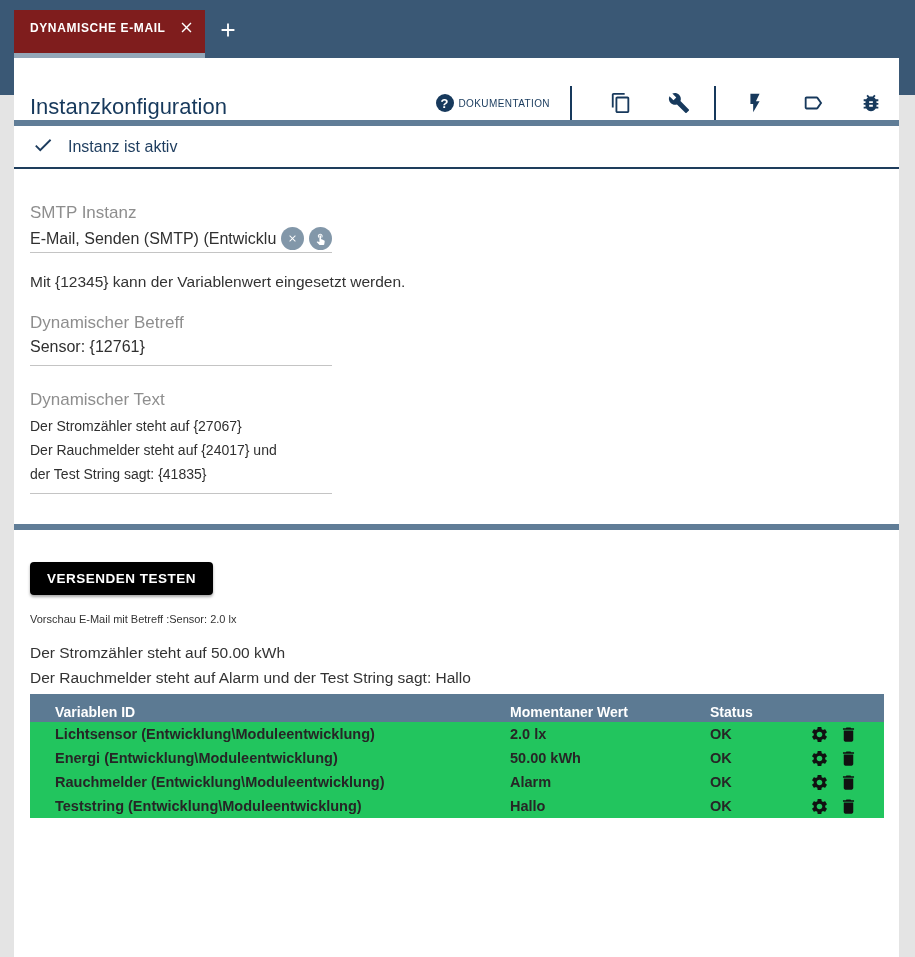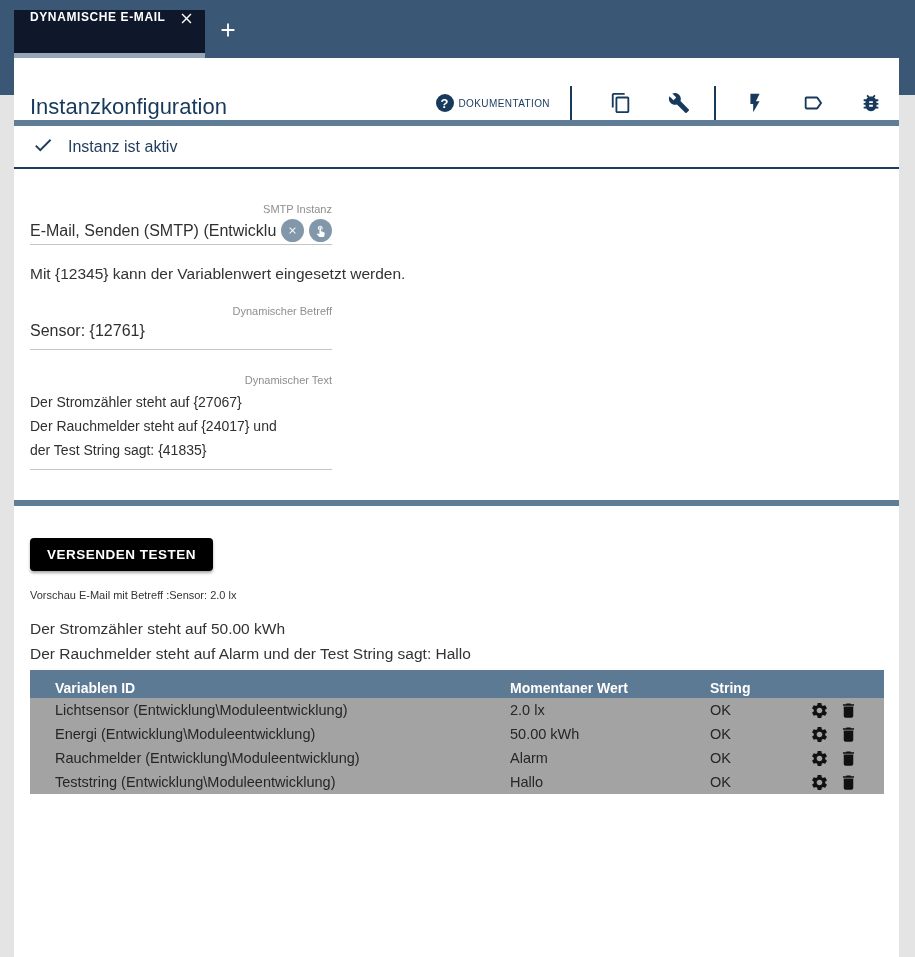--- a/index.html
+++ b/index.html
@@ -5,22 +5,22 @@
   * { margin:0; padding:0; box-sizing:border-box; }
   html,body { width:915px; height:957px; overflow:hidden;
     font-family:"Liberation Sans","DejaVu Sans",sans-serif; background:#e4e4e4; }
   .root { position:relative; width:915px; height:957px; }
 
   
   .topband { position:absolute; left:0; top:0; width:915px; height:95px; background:#3a5875; }
 
   
   .tabs { position:absolute; left:14px; top:10px; height:48px; display:flex; z-index:3; }
-  .tab-active { position:relative; width:191px; height:48px; background:#0f172a;
-    display:flex; align-items:flex-start; padding:0 14px 13px 16px; cursor:pointer; }
+  .tab-active { position:relative; width:191px; height:48px; background:#7f1d1d;
+    display:flex; align-items:center; padding:0 14px 13px 16px; cursor:pointer; }
   .tab-active .tab-label { color:#fff; font-size:12px; font-weight:bold; letter-spacing:.6px; white-space:nowrap; }
   .tab-indicator { position:absolute; left:0; right:0; bottom:0; height:5px; background:#93a7b8; }
   .tab-close { margin-left:12px; display:flex; align-items:center; }
   .tab-plus { width:46px; height:43px; display:flex; align-items:center; justify-content:center; cursor:pointer; }
 
   
   .card { position:absolute; left:14px; top:58px; width:885px; height:899px; background:#fff; z-index:2; }
 
   .card-header { height:62px; display:flex; align-items:flex-end; padding:0 16px; }
   .page-title { font-size:22px; font-weight:500; color:#17395c; flex:1; white-space:nowrap; }
@@ -33,21 +33,21 @@
   .hicon { width:24px; height:24px; display:flex; align-items:center; justify-content:center; cursor:pointer; margin:0 17px; }
   .hicon svg { display:block; }
 
   .thick-bar { height:6px; background:#607d97; }
 
   .status-row { height:43px; display:flex; align-items:center; padding-left:18px;
     border-bottom:2px solid #1e3d5c; }
   .status-text { font-size:16px; color:#1d3c5e; margin-left:14px; }
 
   .form { padding:0 16px; }
-  .field-label { font-size:11px; color:#8e8e8e;text-align:right; }
+  .field-label { font-size:17px; color:#8e8e8e; }
   .field { width:302px; }
   .smtp-block { margin-top:34px; }
   .smtp-row { display:flex; align-items:center; border-bottom:1px solid #c4c4c4;
     padding-bottom:2px; margin-top:4px; }
   .smtp-value { flex:1; font-size:16px; color:#303030; white-space:nowrap; overflow:hidden; }
   .circle-btn { width:23px; height:23px; min-width:23px; border-radius:50%; background:#8297a9;
     display:flex; align-items:center; justify-content:center; margin-left:5px; cursor:pointer; border:none; }
   .hint { margin-top:20px; font-size:15.5px; color:#333; }
   .subject-block { margin-top:22px; }
   .line-input { font-size:16px; color:#303030; margin-top:5px; padding-bottom:9px;
@@ -65,21 +65,21 @@
   .test-btn { margin-top:32px; }
   .preview-subject { margin-top:18px; font-size:11px; color:#333; }
   .preview-body { margin-top:16px; }
   .preview-body div { font-size:15.5px; color:#333; line-height:24.5px; }
   .table-label { margin-top:18px; font-size:12px; color:#3a3a3a; }
 
   .vtable { margin-top:4px; width:854px; }
   .trow { display:grid; grid-template-columns:480px 200px 100px 1fr; align-items:center; }
   .thead { background:#5c7a93; height:28px; }
   .thead .tcell { color:#fff; font-size:14px; font-weight:bold;margin-top:8px; }
-  .tbody .trow { height:24px; background:#a3a3a3; }
+  .tbody .trow { height:24px; background:#22c55e;font-weight:bold; }
   .tcell { padding-left:25px; white-space:nowrap; overflow:hidden; }
   .tbody .tcell { font-size:14.5px; color:#262626; }
   .tcell.c2, .thead .tcell.c2 { padding-left:0; }
   .tcell.c3, .thead .tcell.c3 { padding-left:0; }
   .ticons { display:flex; align-items:center; gap:10px; padding-left:0; }
   .row-icon { width:19px; height:19px; display:flex; align-items:center; justify-content:center; cursor:pointer; }
 
   .add-row { margin-top:38px; display:flex; justify-content:flex-end; padding-right:7px; }
 </style>
 </head>
@@ -204,21 +204,21 @@
         <div>Der Stromzähler steht auf 50.00 kWh</div>
         <div>Der Rauchmelder steht auf Alarm und der Test String sagt: Hallo</div>
       </div>
 
 
       
       <div class="vtable">
         <div class="trow thead">
           <div class="tcell">Variablen ID</div>
           <div class="tcell c2">Momentaner Wert</div>
-          <div class="tcell c3">String</div>
+          <div class="tcell c3">Status</div>
           <div class="tcell ticons"></div>
         </div>
         <div class="tbody">
 
           <div class="trow">
             <div class="tcell">Lichtsensor (Entwicklung\Moduleentwicklung)</div>
             <div class="tcell c2">2.0 lx</div>
             <div class="tcell c3">OK</div>
             <div class="ticons">
               <span class="row-icon">

